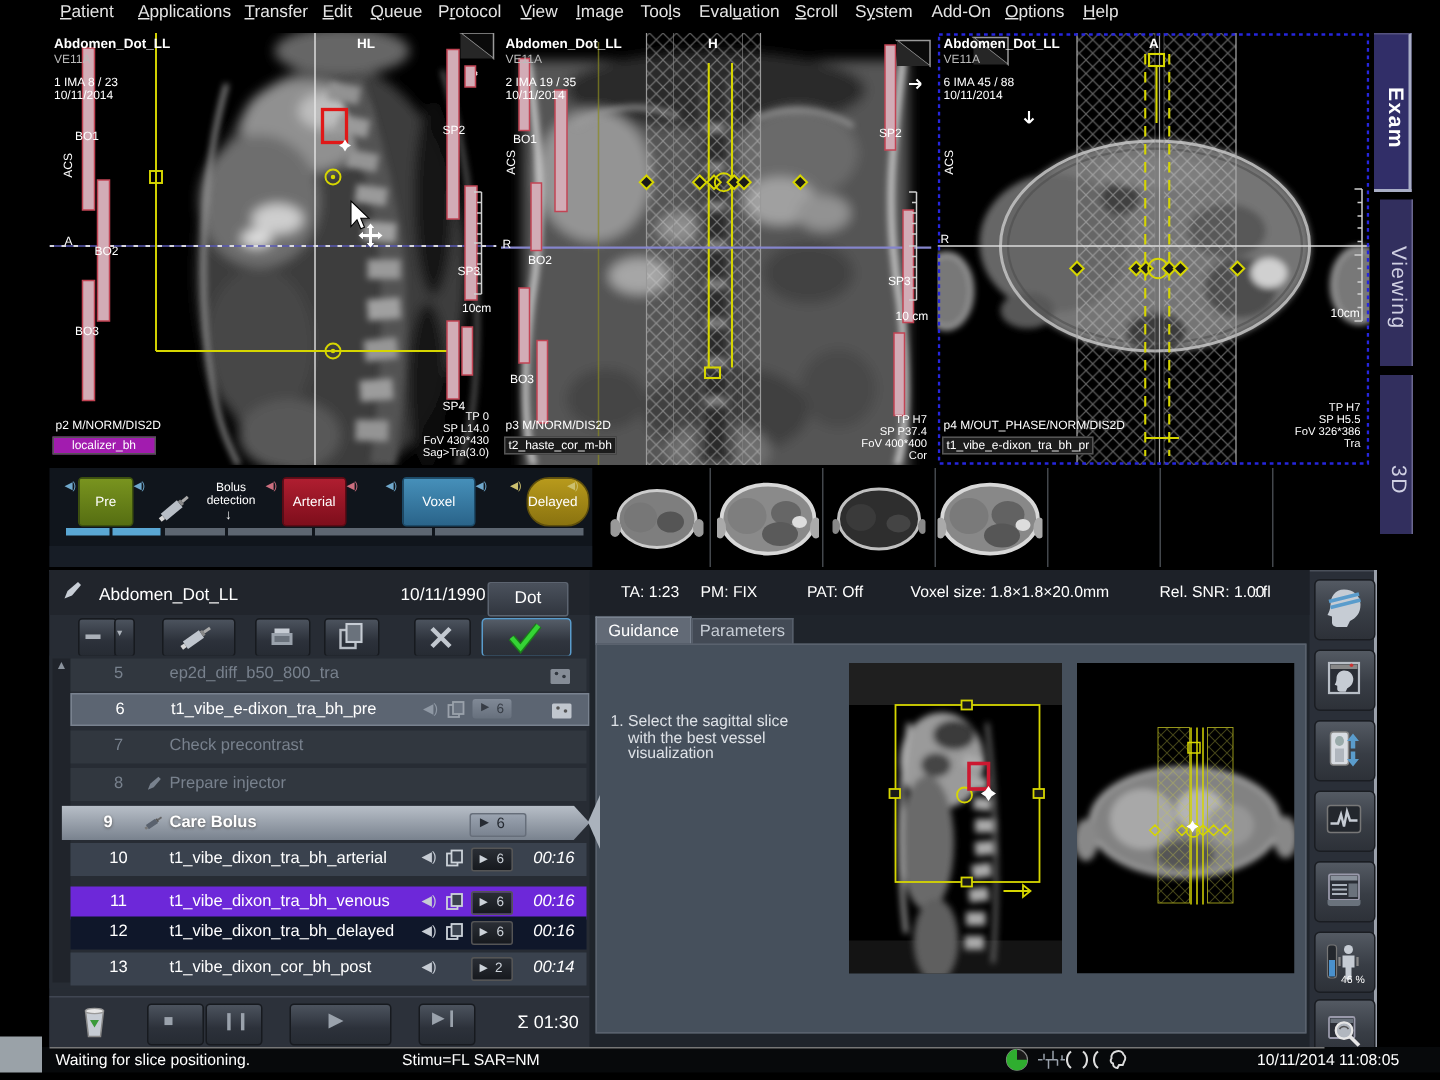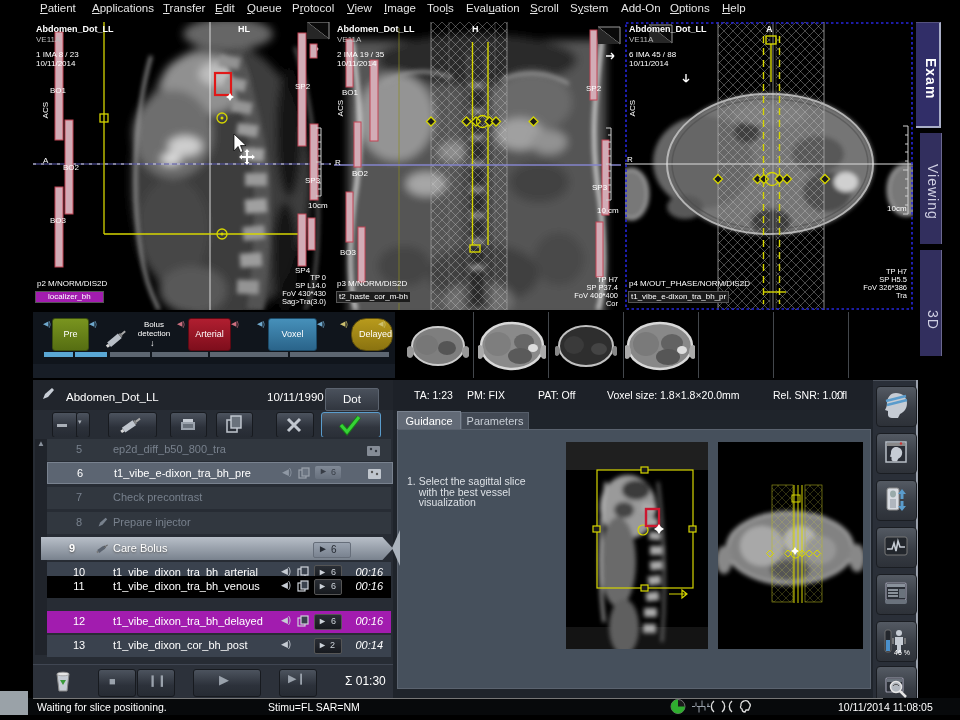--- a/index.html
+++ b/index.html
@@ -320,21 +320,21 @@
 </div>
 
 <div class="vtab abs" style="left:916px;top:22px;width:23px;height:103px;background:#312e68;border-right:2px solid #a9aec6;border-bottom:2px solid #a9aec6;border-top:1px solid #55527f;color:#fff;font-weight:bold;"><span style="margin-top:8px">Exam</span></div>
 <div class="vtab abs" style="left:920px;top:133px;width:21px;height:111px;background:#322f5e;border-right:1px solid #6b6890;"><span style="margin-top:6px">Viewing</span></div>
 <div class="vtab abs" style="left:920px;top:250px;width:21px;height:106px;background:#322f5e;border-right:1px solid #6b6890;"><span style="margin-top:34px">3D</span></div>
 
 <div id="timeline" class="abs" style="left:33px;top:312px;width:362px;height:66px;background:#10151c;">
 <div class="abs" style="left:19px;top:6px;width:35px;height:31px;border-radius:3px;background:linear-gradient(#79941f,#566e12);border:1px solid #3c500e;color:#fff;font-size:9px;text-align:center;line-height:31px;">Pre</div>
 <div class="abs" style="left:155px;top:6px;width:41px;height:31px;border-radius:3px;background:linear-gradient(#b01e30,#7e0e1c);border:1px solid #5c0a14;color:#fff;font-size:9px;text-align:center;line-height:31px;">Arterial</div>
 <div class="abs" style="left:235px;top:6px;width:47px;height:31px;border-radius:3px;background:linear-gradient(#4690ba,#2a648a);border:1px solid #1c4a68;color:#fff;font-size:9px;text-align:center;line-height:31px;">Voxel</div>
-<div class="abs" style="left:318px;top:6px;width:40px;height:31px;border-radius:15px;background:linear-gradient(#b89a1c,#8a7310);border:1px solid #5e4e0c;color:#fff;font-size:9px;text-align:right;line-height:31px;">Delayed</div>
+<div class="abs" style="left:318px;top:6px;width:40px;height:31px;border-radius:15px;background:linear-gradient(#b89a1c,#8a7310);border:1px solid #5e4e0c;color:#fff;font-size:9px;text-align:left;line-height:31px;">Delayed</div>
 <div class="abs" style="left:95px;top:8px;width:52px;color:#fff;font-size:8px;line-height:9px;text-align:center;">Bolus<br>detection</div>
 <div class="abs" style="left:117px;top:26px;color:#fff;font-size:9px;">↓</div>
 <svg class="abs" style="left:70px;top:15px;" width="26" height="24" viewBox="0 0 26 24">
 <g transform="rotate(-40 13 12)">
         <rect x="4" y="9" width="14" height="6" fill="#b8bec6"></rect>
         <rect x="1" y="10.5" width="3" height="3" fill="#d8d8d8"></rect>
         <rect x="18" y="10" width="2" height="4" fill="#888"></rect>
         <rect x="20" y="11" width="5" height="2" fill="#aaa"></rect>
       </g>
 </svg>
@@ -489,21 +489,21 @@
       </div>
 <div class="lrow dim" style="top:75px;background:#31373f;">
         <span class="num">8</span>
         <span class="nm">Prepare injector</span>
 <svg class="abs" style="left:50px;top:5px" width="11" height="11" viewBox="0 0 14 14">
           <path d="M2,12 l2,-5 7,-6 2,2 -6,7 z" fill="#78818d"></path>
         </svg>
       </div>
 <div class="abs" style="left:8px;top:100px;width:352px;height:23px;background:linear-gradient(#b8bfc8,#79828e);clip-path:polygon(0 0,97% 0,100% 50%,97% 100%,0 100%);">
 <span class="abs" style="left:28px;top:5px;color:#fff;font-size:11px;font-weight:bold;text-shadow:0 1px 2px #555;">9</span>
-<span class="abs" style="left:72px;top:5px;color:#fff;font-size:11px;font-weight:normal;text-shadow:0 1px 2px #555;">Care Bolus</span>
+<span class="abs" style="left:72px;top:5px;color:#fff;font-size:11px;font-weight:bold;text-shadow:0 1px 2px #555;">Care Bolus</span>
 <svg class="abs" style="left:54px;top:5px" width="15" height="13" viewBox="0 0 26 20">
           <g transform="rotate(-35 13 10)">
             <rect x="4" y="7" width="13" height="6" fill="#5a626e"></rect>
             <rect x="1" y="8.5" width="3" height="3" fill="#777"></rect>
             <rect x="17" y="8" width="2" height="4" fill="#555"></rect>
             <rect x="19" y="9" width="5" height="2" fill="#666"></rect>
           </g>
         </svg>
 <div class="abs" style="left:272px;top:5px;width:36px;height:14px;background:linear-gradient(#9aa3b0,#7a8390);border:1px solid #666e7a;border-radius:2px;">
           <span style="position:absolute;left:4px;top:0;color:#262b33;font-size:10px;">►</span>
@@ -517,35 +517,35 @@
 <svg class="abs" style="left:250px;top:4px" width="13" height="13" viewBox="0 0 13 13">
           <rect x="1" y="3" width="7" height="8" fill="none" stroke="#cdd3da" stroke-width="1.2"></rect>
           <rect x="4" y="1" width="7" height="8" fill="#3a424e" stroke="#cdd3da" stroke-width="1.2"></rect>
         </svg>
 <div class="abs" style="left:267px;top:3px;width:26px;height:14px;background:linear-gradient(#2a2e35,#16191e);border:1px solid #555;border-radius:2px;">
           <span style="position:absolute;left:3px;top:1px;color:#cdd3da;font-size:9px;">►</span>
           <span style="position:absolute;left:16px;top:1px;color:#cdd3da;font-size:9px;">6</span>
         </div>
 <span class="tm">00:16</span>
       </div>
-<div class="lrow" style="top:139px;background:#000000;">
+<div class="lrow" style="top:154px;background:#6d28d9;">
         <span class="num">11</span>
         <span class="nm">t1_vibe_dixon_tra_bh_venous</span>
 <span class="abs" style="left:234px;top:4px;color:#c6ccd4;font-size:9px;">◀)</span>
 <svg class="abs" style="left:250px;top:4px" width="13" height="13" viewBox="0 0 13 13">
           <rect x="1" y="3" width="7" height="8" fill="none" stroke="#cdd3da" stroke-width="1.2"></rect>
           <rect x="4" y="1" width="7" height="8" fill="#3a424e" stroke="#cdd3da" stroke-width="1.2"></rect>
         </svg>
 <div class="abs" style="left:267px;top:3px;width:26px;height:14px;background:linear-gradient(#2a2e35,#16191e);border:1px solid #555;border-radius:2px;">
           <span style="position:absolute;left:3px;top:1px;color:#cdd3da;font-size:9px;">►</span>
           <span style="position:absolute;left:16px;top:1px;color:#cdd3da;font-size:9px;">6</span>
         </div>
 <span class="tm">00:16</span>
       </div>
-<div class="lrow" style="top:174px;background:#a21caf;">
+<div class="lrow" style="top:174px;background:#0f172a;">
         <span class="num">12</span>
         <span class="nm">t1_vibe_dixon_tra_bh_delayed</span>
 <span class="abs" style="left:234px;top:4px;color:#c6ccd4;font-size:9px;">◀)</span>
 <svg class="abs" style="left:250px;top:4px" width="13" height="13" viewBox="0 0 13 13">
           <rect x="1" y="3" width="7" height="8" fill="none" stroke="#cdd3da" stroke-width="1.2"></rect>
           <rect x="4" y="1" width="7" height="8" fill="#3a424e" stroke="#cdd3da" stroke-width="1.2"></rect>
         </svg>
 <div class="abs" style="left:267px;top:3px;width:26px;height:14px;background:linear-gradient(#2a2e35,#16191e);border:1px solid #555;border-radius:2px;">
           <span style="position:absolute;left:3px;top:1px;color:#cdd3da;font-size:9px;">►</span>
           <span style="position:absolute;left:16px;top:1px;color:#cdd3da;font-size:9px;">6</span>

